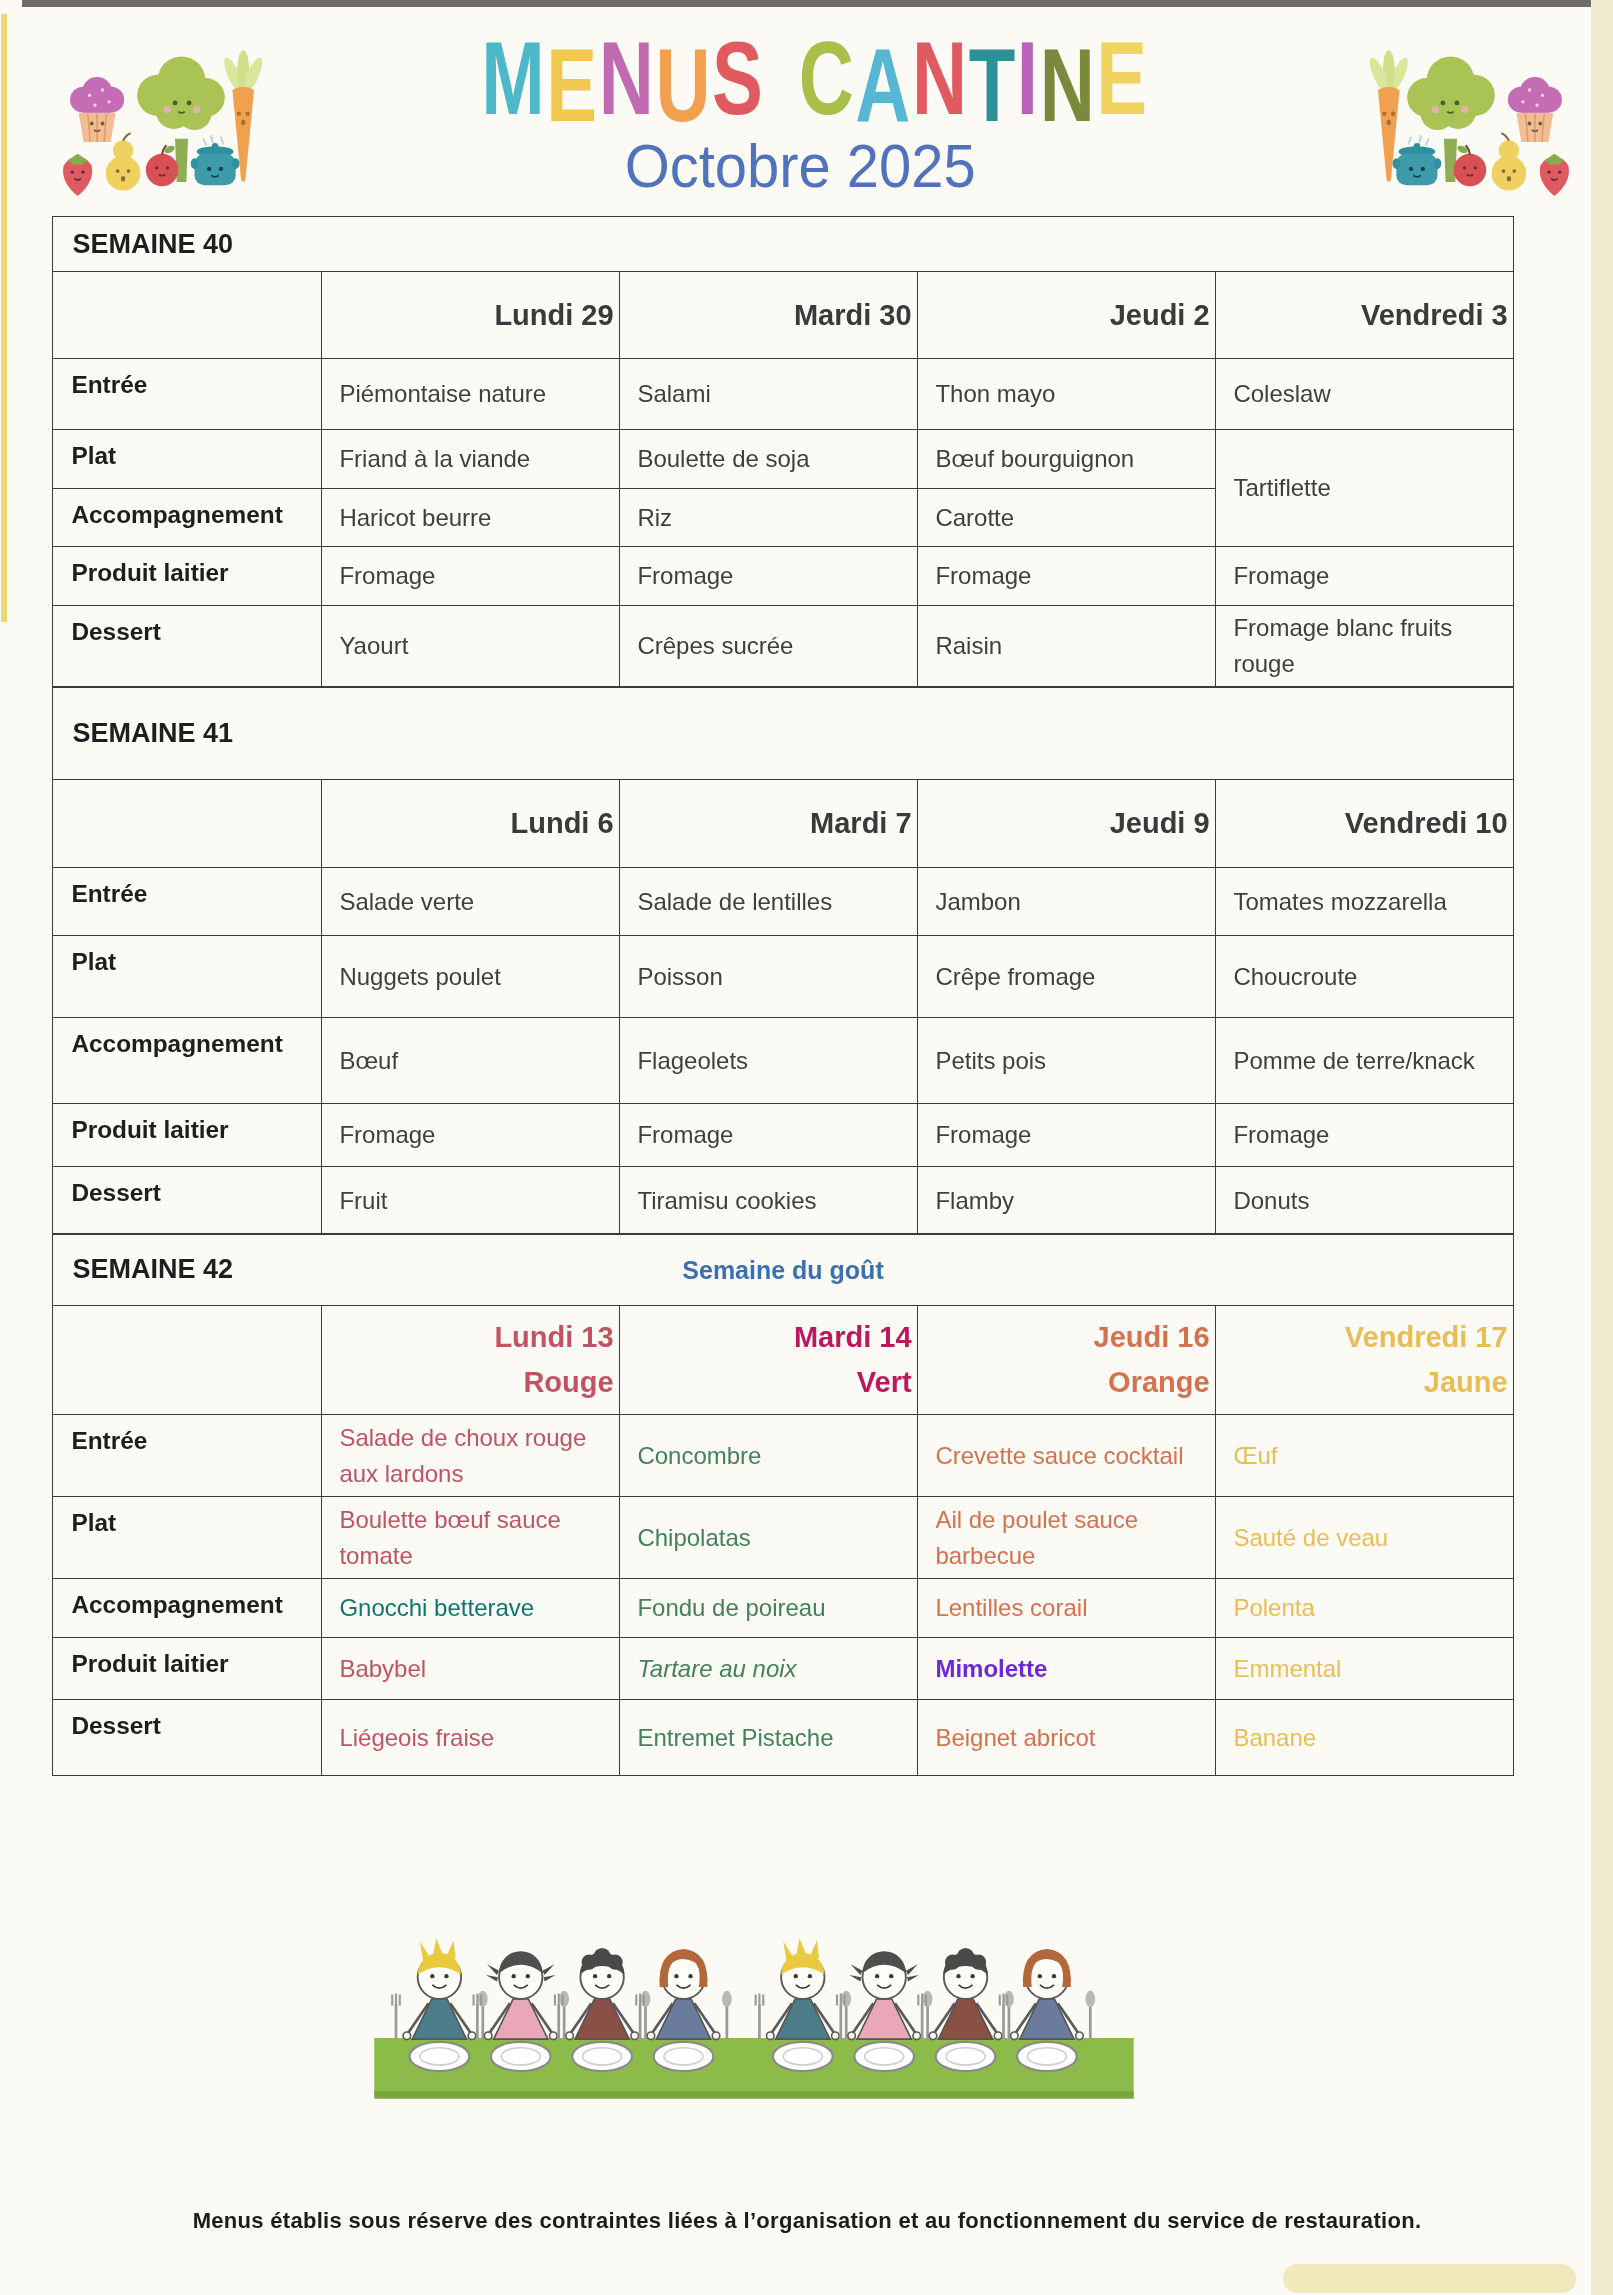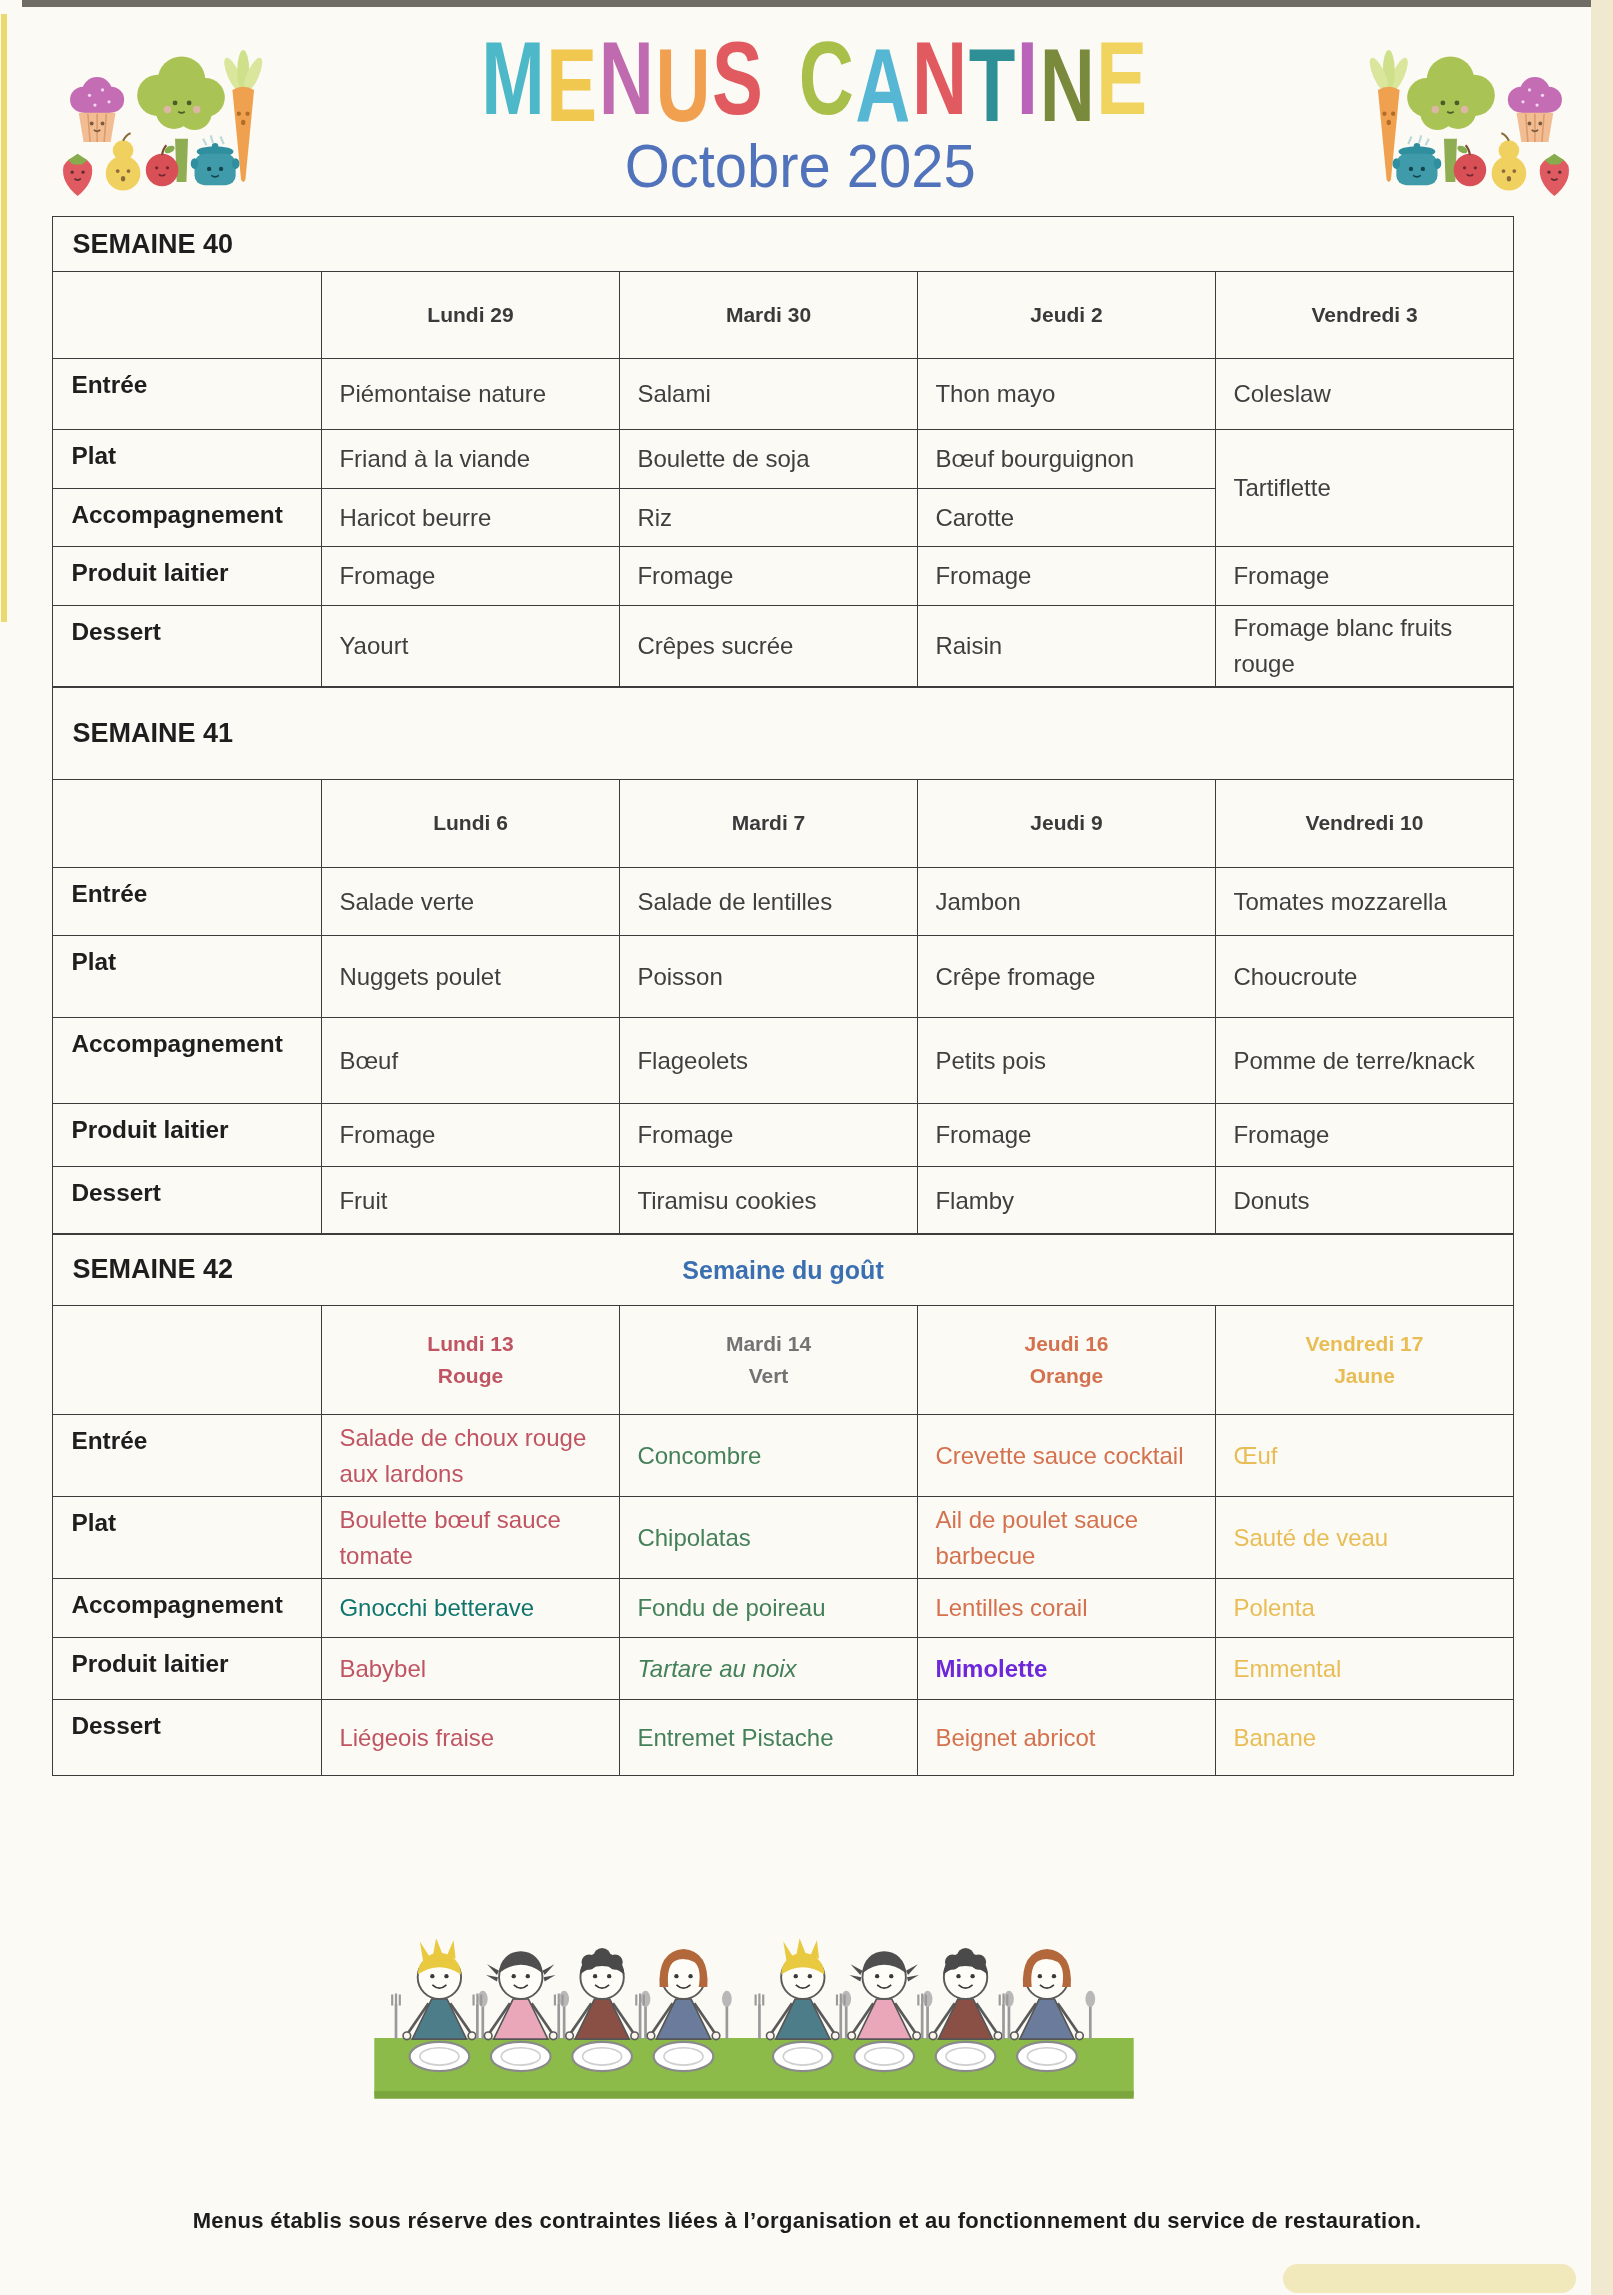--- a/index.html
+++ b/index.html
@@ -26,21 +26,21 @@
   .icons-left{left:28px;}
   .icons-right{right:26px;}
 
   
   #menu-tables{position:absolute;top:216px;left:0;}
   table.week-table{border-collapse:collapse;table-layout:fixed;width:1462px;margin-left:52px;}
   table.week-table + table.week-table{margin-top:-1.6px;}
   td{border:1.6px solid #3c3c3c;overflow:hidden;}
   .band{position:relative;font-weight:bold;font-size:27px;color:#1e1e1e;padding-left:19.5px;vertical-align:middle;}
   .band-note{position:absolute;left:50%;top:50%;transform:translate(-50%,-50%);font-weight:bold;font-size:25px;white-space:nowrap;}
-  .day-head{font-weight:bold;font-size:21px;color:#3a3a3a;text-align:center;vertical-align:middle;line-height:1.55;padding:0 5.4px;}
+  .day-head{font-weight:bold;font-size:29px;color:#3a3a3a;text-align:right;vertical-align:middle;line-height:1.55;padding:0 5.4px;}
   .rowlabel{font-weight:bold;font-size:24.4px;color:#1e1e1e;padding:11px 5.4px 0 18.4px;vertical-align:top;line-height:1.2;}
   .cell{font-size:24px;color:#3f3f3f;padding:4.3px 13px 4.3px 17.4px;vertical-align:middle;line-height:1.5;}
 
   
   #kids{position:absolute;top:1923px;left:374px;}
 
   
   .footer{position:absolute;top:2208px;left:0;width:100%;text-align:center;
           font-weight:bold;font-size:22px;color:#1c1c1c;letter-spacing:0.3px;}
 </style>
@@ -279,21 +279,21 @@
         <tbody>
           <tr style="height: 72px;">
             <td colspan="5" class="band"><span>SEMAINE 42</span><span class="band-note" style="color: rgb(58, 112, 178);">Semaine du goût</span></td>
           </tr>
           <tr style="height: 109px;">
             <td></td>
             <td class="day-head" style="color: rgb(192, 84, 99);">
               <div>Lundi 13</div>
               <div>Rouge</div>
             </td>
-            <td class="day-head" style="color: #737373;">
+            <td class="day-head" style="color: #be185d;">
               <div>Mardi 14</div>
               <div>Vert</div>
             </td>
             <td class="day-head" style="color: rgb(212, 113, 78);">
               <div>Jeudi 16</div>
               <div>Orange</div>
             </td>
             <td class="day-head" style="color: rgb(233, 189, 85);">
               <div>Vendredi 17</div>
               <div>Jaune</div>

